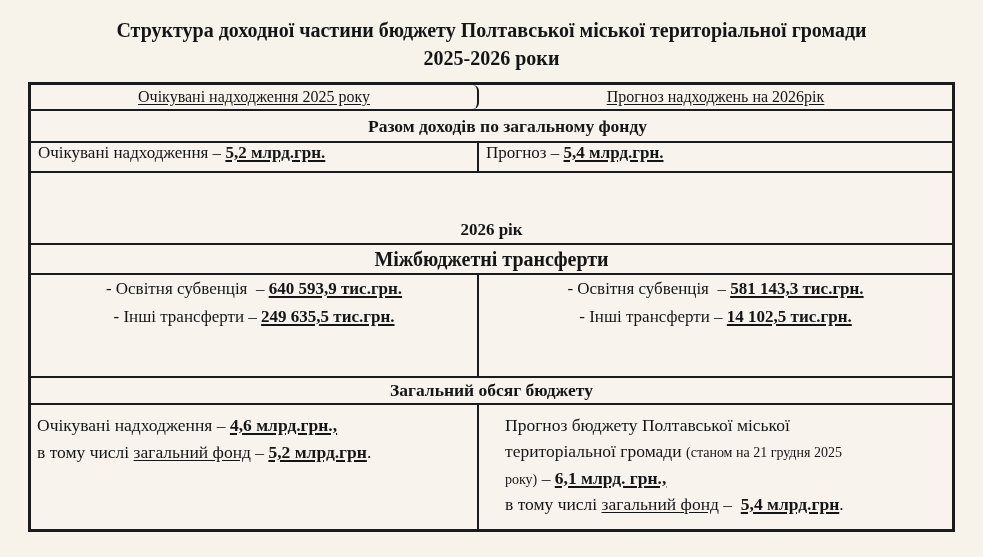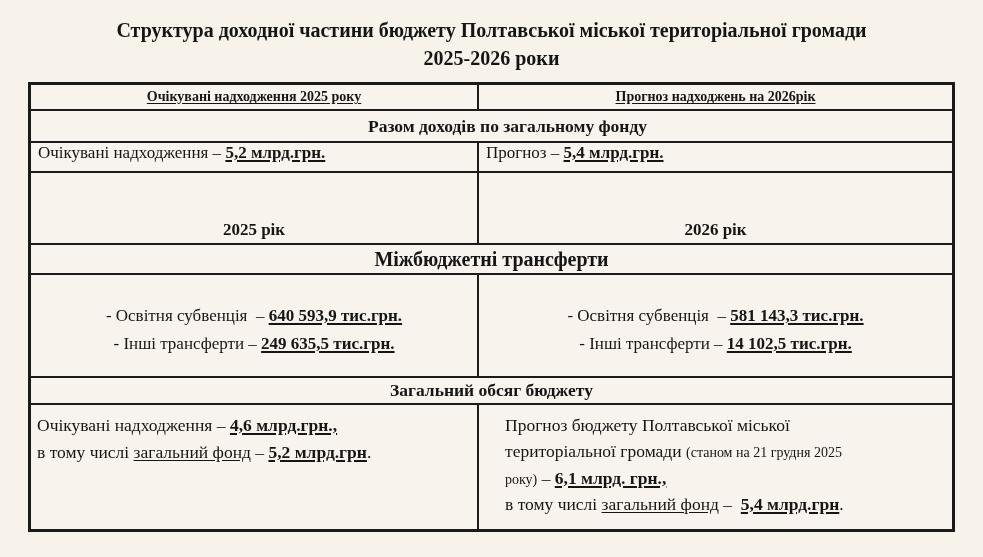--- a/index.html
+++ b/index.html
@@ -35,21 +35,21 @@
   .r-header   { height:26px; }
   .r-s1       { height:32px;padding-left:32px; }
   .r-amounts  { height:30px; }
   .r-year     { height:72px; }
   .r-s2       { height:30px; }
   .r-transfer { height:103px; }
   .r-s3       { height:27px; }
 
   .hcell {
     display:flex; align-items:center; justify-content:center;
-    font-weight:bold; font-size:14px;
+    font-weight:normal; font-size:16px;border-radius:6px;
   }
   .hcell span { text-decoration:underline; text-underline-offset:2px; }
 
   .section-cell {
     width:100%;
     display:flex; align-items:center; justify-content:center;
     font-weight:bold; font-size:17.5px;
   }
   .section-cell.big { font-size:20px; }
 
@@ -57,21 +57,20 @@
     display:flex; 
     padding-left:7px;
     font-size:17px;
   }
   .year-cell {
     display:flex; align-items:flex-end; justify-content:center;
     padding-bottom:3px;
     font-weight:bold; font-size:17px;
   }
   .transfer-cell {
-    padding-top:27px;
     text-align:center;
     font-size:17px;
     line-height:1.65;
   }
   .total-left {
     padding:7px 8px 0 6px;
     font-size:17.5px;
     line-height:1.55;
   }
   .total-right {
@@ -114,23 +113,20 @@
   <div class="row r-amounts">
     <div class="cell-l amount-cell">
       <span><span>Очікувані надходження – </span><span class="bu">5,2 млрд.грн.</span></span>
     </div>
     <div class="cell-r amount-cell">
       <span><span>Прогноз – </span><span class="bu">5,4 млрд.грн.</span></span>
     </div>
   </div>
 
   <div class="row r-year">
-    <div class="cell-l year-cell">
-      <span>2025 рік</span>
-    </div>
     <div class="cell-r year-cell">
       <span>2026 рік</span>
     </div>
   </div>
 
   <div class="row r-s2">
     <div class="section-cell big">Міжбюджетні трансферти</div>
   </div>
 
   <div class="row r-transfer">

